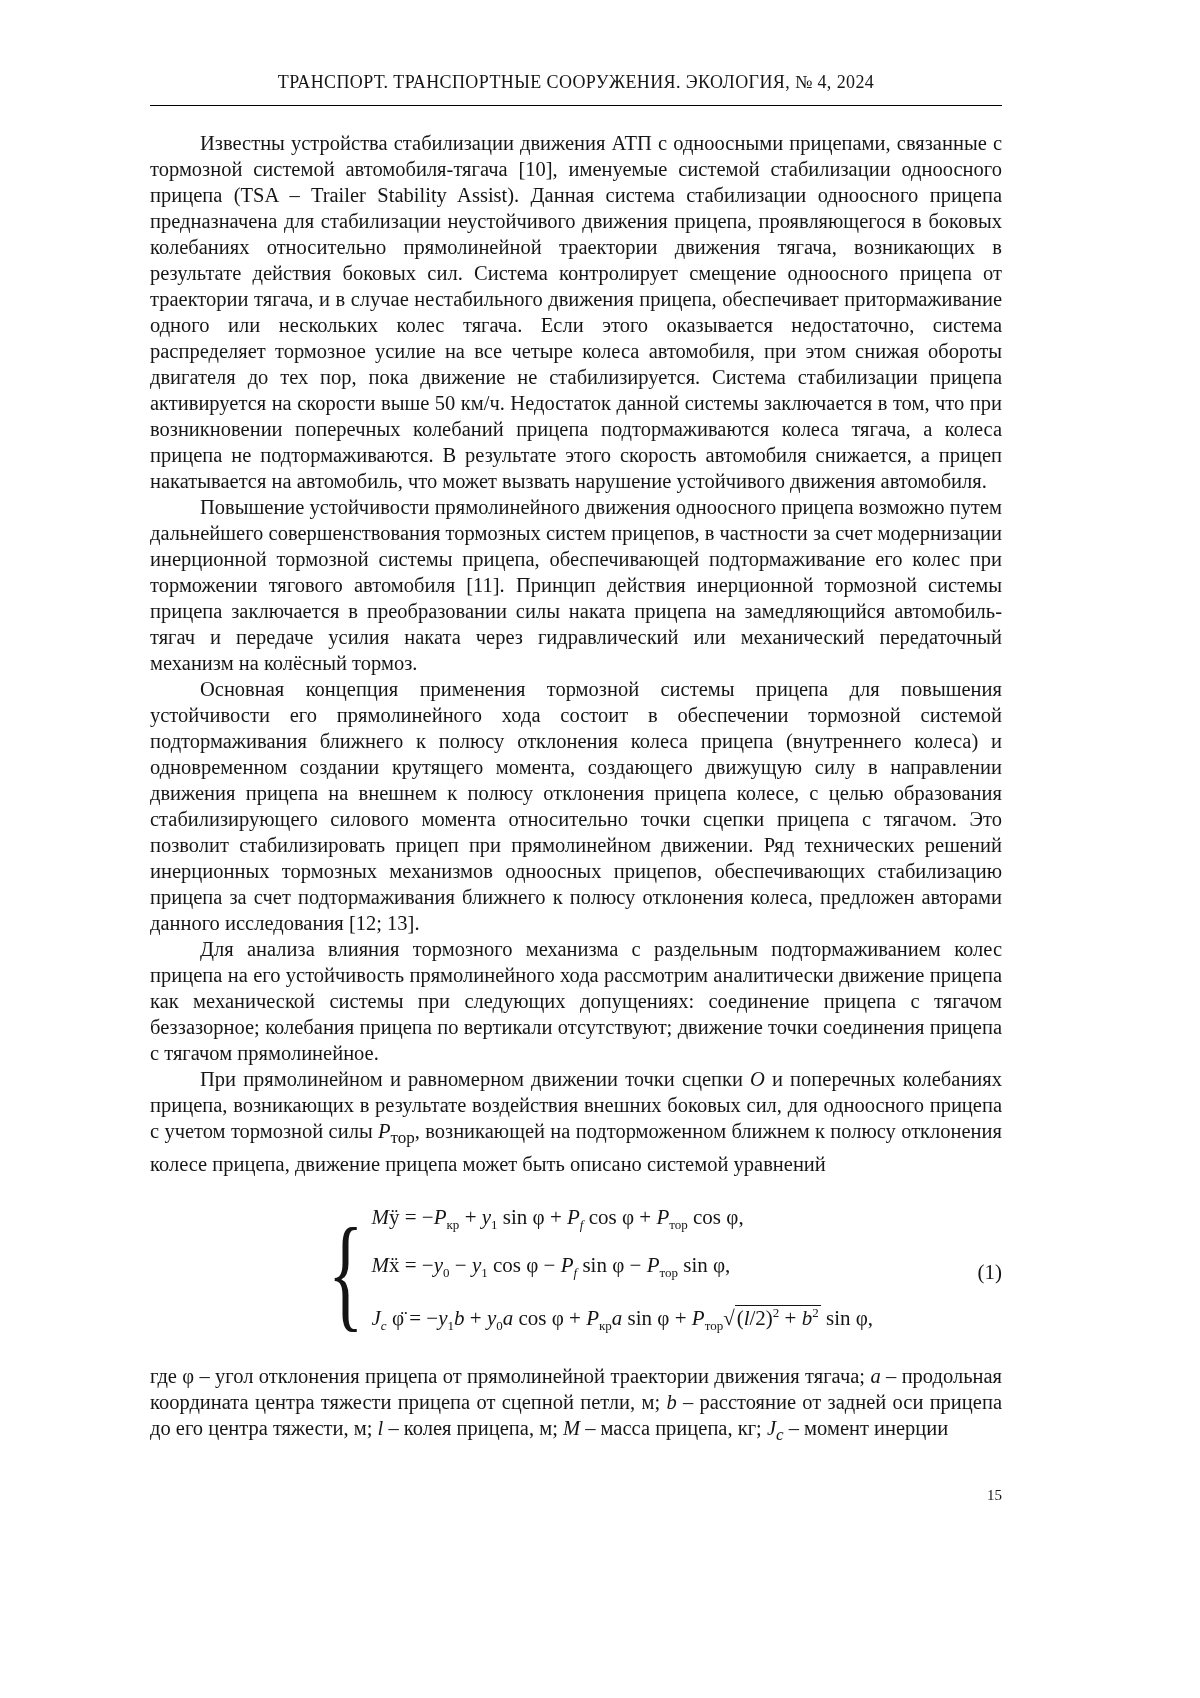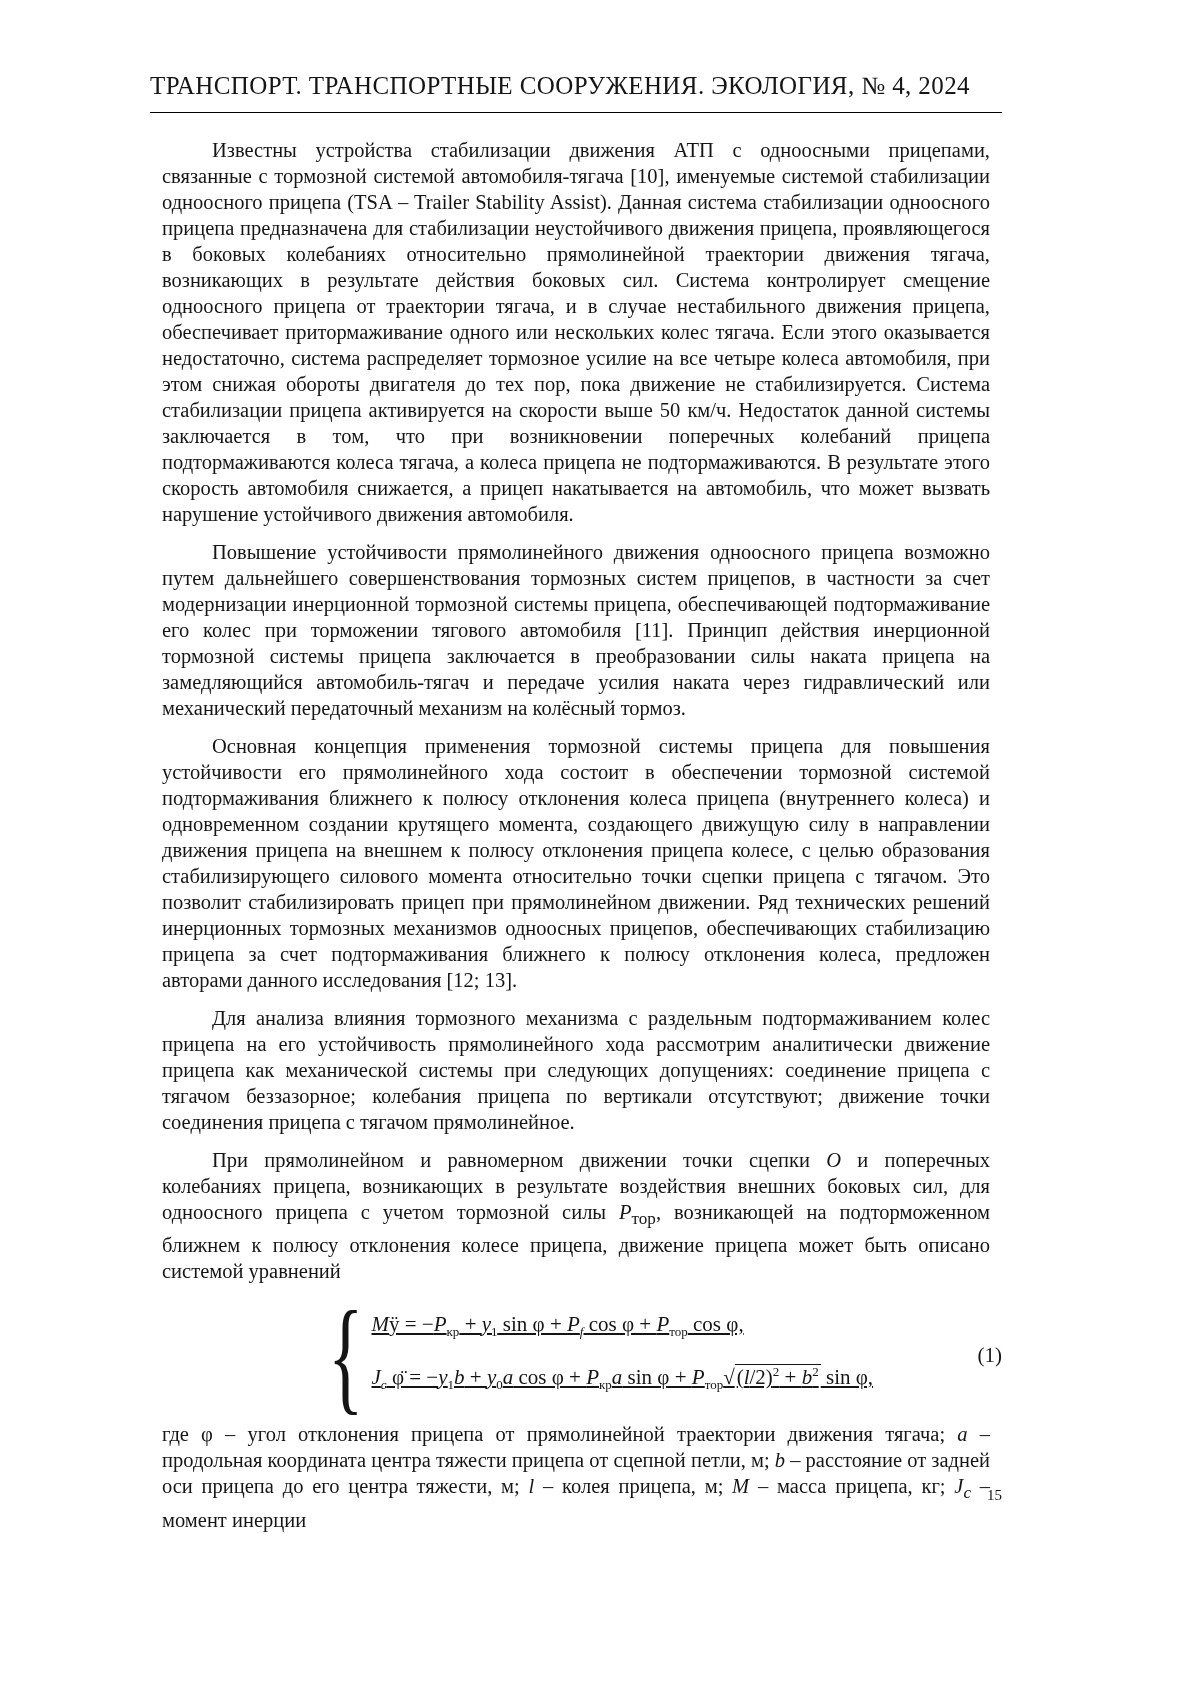--- a/index.html
+++ b/index.html
@@ -17,38 +17,38 @@
     color: #151515;
     overflow: hidden;
   }
   .content {
     position: absolute;
     left: 150px;
     top: 72px;
     width: 852px;
   }
   .journal-title {
-    text-align: left;
-    font-size: 25px;
+    text-align: center;
+    font-size: 18px;
     letter-spacing: 0.4px;
     white-space: nowrap;
   }
   .header-rule {
     border: none;
     border-top: 1.5px solid #000;
     margin: 12px 0 0 0;
   }
   .body-text {
     margin-top: 24px;
     font-size: 20.5px;
     line-height: 26px;
     text-align: justify;
   }
   .body-text p {
-    margin: 12px;
+    margin: 0;
     text-indent: 50px;
   }
   .body-text p.no-indent {
     text-indent: 0;
   }
   
   .equation-row {
     display: flex;
     align-items: center;
     margin: 20px 0 16px 0;
@@ -71,21 +71,20 @@
   .eq-lines {
     display: flex;
     flex-direction: column;
   }
   .eq-line {
     font-size: 21px;
     line-height: 40px;
     white-space: nowrap;
     text-align: left;
     text-indent: 0;
-    text-decoration: underline;
   }
   .eq-line sub { font-size: 13px; }
   .eq-line sup { font-size: 13px; }
   .eq-number {
     margin-left: auto;
     font-size: 21px;
   }
   .sqrt { white-space: nowrap; }
   .sqrt .rad {
     border-top: 1.5px solid #151515;
@@ -117,20 +116,21 @@
           <p>Основная концепция применения тормозной системы прицепа для повышения устойчивости его прямолинейного хода состоит в обеспечении тормозной системой подтормаживания ближнего к полюсу отклонения колеса прицепа (внутреннего колеса) и одновременном создании крутящего момента, создающего движущую силу в направлении движения прицепа на внешнем к полюсу отклонения прицепа колесе, с целью образования стабилизирующего силового момента относительно точки сцепки прицепа с тягачом. Это позволит стабилизировать прицеп при прямолинейном движении. Ряд технических решений инерционных тормозных механизмов одноосных прицепов, обеспечивающих стабилизацию прицепа за счет подтормаживания ближнего к полюсу отклонения колеса, предложен авторами данного исследования [12; 13].</p>
           <p>Для анализа влияния тормозного механизма с раздельным подтормаживанием колес прицепа на его устойчивость прямолинейного хода рассмотрим аналитически движение прицепа как механической системы при следующих допущениях: соединение прицепа с тягачом беззазорное; колебания прицепа по вертикали отсутствуют; движение точки соединения прицепа с тягачом прямолинейное.</p>
           <p>При прямолинейном и равномерном движении точки сцепки <i>O</i> и поперечных колебаниях прицепа, возникающих в результате воздействия внешних боковых сил, для одноосного прицепа с учетом тормозной силы <i>P</i><sub>тор</sub>, возникающей на подторможенном ближнем к полюсу отклонения колесе прицепа, движение прицепа может быть описано системой уравнений</p>
         </div>
 
       <div class="equation-row">
         <div class="equation-system">
           <span class="brace">{</span>
           <div class="eq-lines" id="eq-lines">
               <div class="eq-line"><i>M</i>ÿ = −<i>P</i><sub>кр</sub> + <i>y</i><sub>1</sub> sin φ + <i>P</i><sub><i>f</i></sub> cos φ + <i>P</i><sub>тор</sub> cos φ,</div>
+              <div class="eq-line"><i>M</i>ẍ = −<i>y</i><sub>0</sub> − <i>y</i><sub>1</sub> cos φ − <i>P</i><sub><i>f</i></sub> sin φ − <i>P</i><sub>тор</sub> sin φ,</div>
               <div class="eq-line"><i>J<sub>c</sub></i> φ̈ = −<i>y</i><sub>1</sub><i>b</i> + <i>y</i><sub>0</sub><i>a</i> cos φ + <i>P</i><sub>кр</sub><i>a</i> sin φ + <i>P</i><sub>тор</sub><span class="sqrt">√<span class="rad">(<i>l</i>/2)<sup>2</sup> + <i>b</i><sup>2</sup></span></span> sin φ,</div>
             </div>
         </div>
         <span class="eq-number">(1)</span>
       </div>
 
       <p class="no-indent">где φ – угол отклонения прицепа от прямолинейной траектории движения тягача; <i>a</i> – продольная координата центра тяжести прицепа от сцепной петли, м; <i>b</i> – расстояние от задней оси прицепа до его центра тяжести, м; <i>l</i> – колея прицепа, м; <i>M</i> – масса прицепа, кг; <i>J<sub>c</sub></i> – момент инерции</p>
     </main>
 
   </div>

